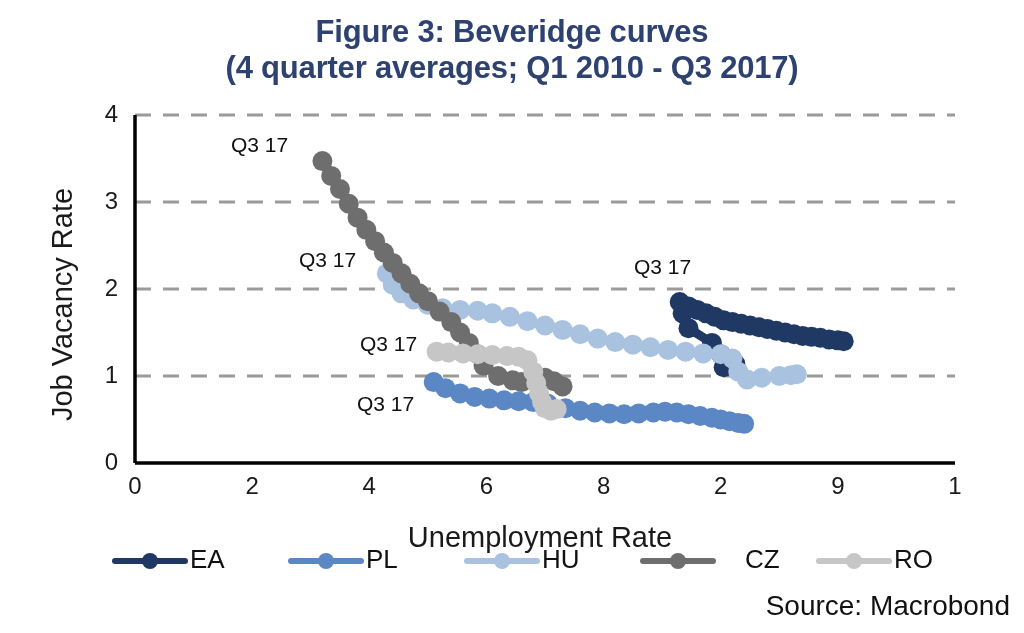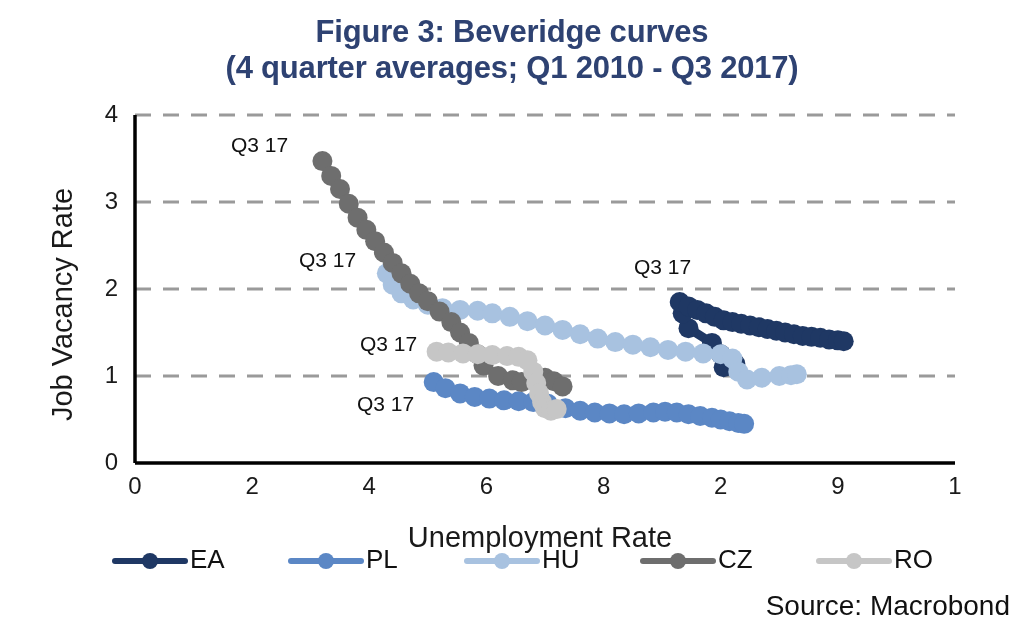--- a/index.html
+++ b/index.html
@@ -324,21 +324,21 @@
         </div>
         <span class="legend-label">PL</span>
       </div>
       <div class="legend-item" style="left: 352px;">
         <div class="legend-swatch">
           <div class="lg-line" style="background: rgb(168, 194, 224);"></div>
           <div class="lg-dot" style="background: rgb(168, 194, 224);"></div>
         </div>
         <span class="legend-label">HU</span>
       </div>
-      <div class="legend-item" style="left: 528px;">
+      <div class="legend-item" style="left: 528px; gap: 27px;">
         <div class="legend-swatch">
           <div class="lg-line" style="background: rgb(110, 110, 110);"></div>
           <div class="lg-dot" style="background: rgb(110, 110, 110);"></div>
         </div>
         <span class="legend-label">CZ</span>
       </div>
       <div class="legend-item" style="left: 704px;">
         <div class="legend-swatch">
           <div class="lg-line" style="background: rgb(198, 198, 198);"></div>
           <div class="lg-dot" style="background: rgb(198, 198, 198);"></div>

